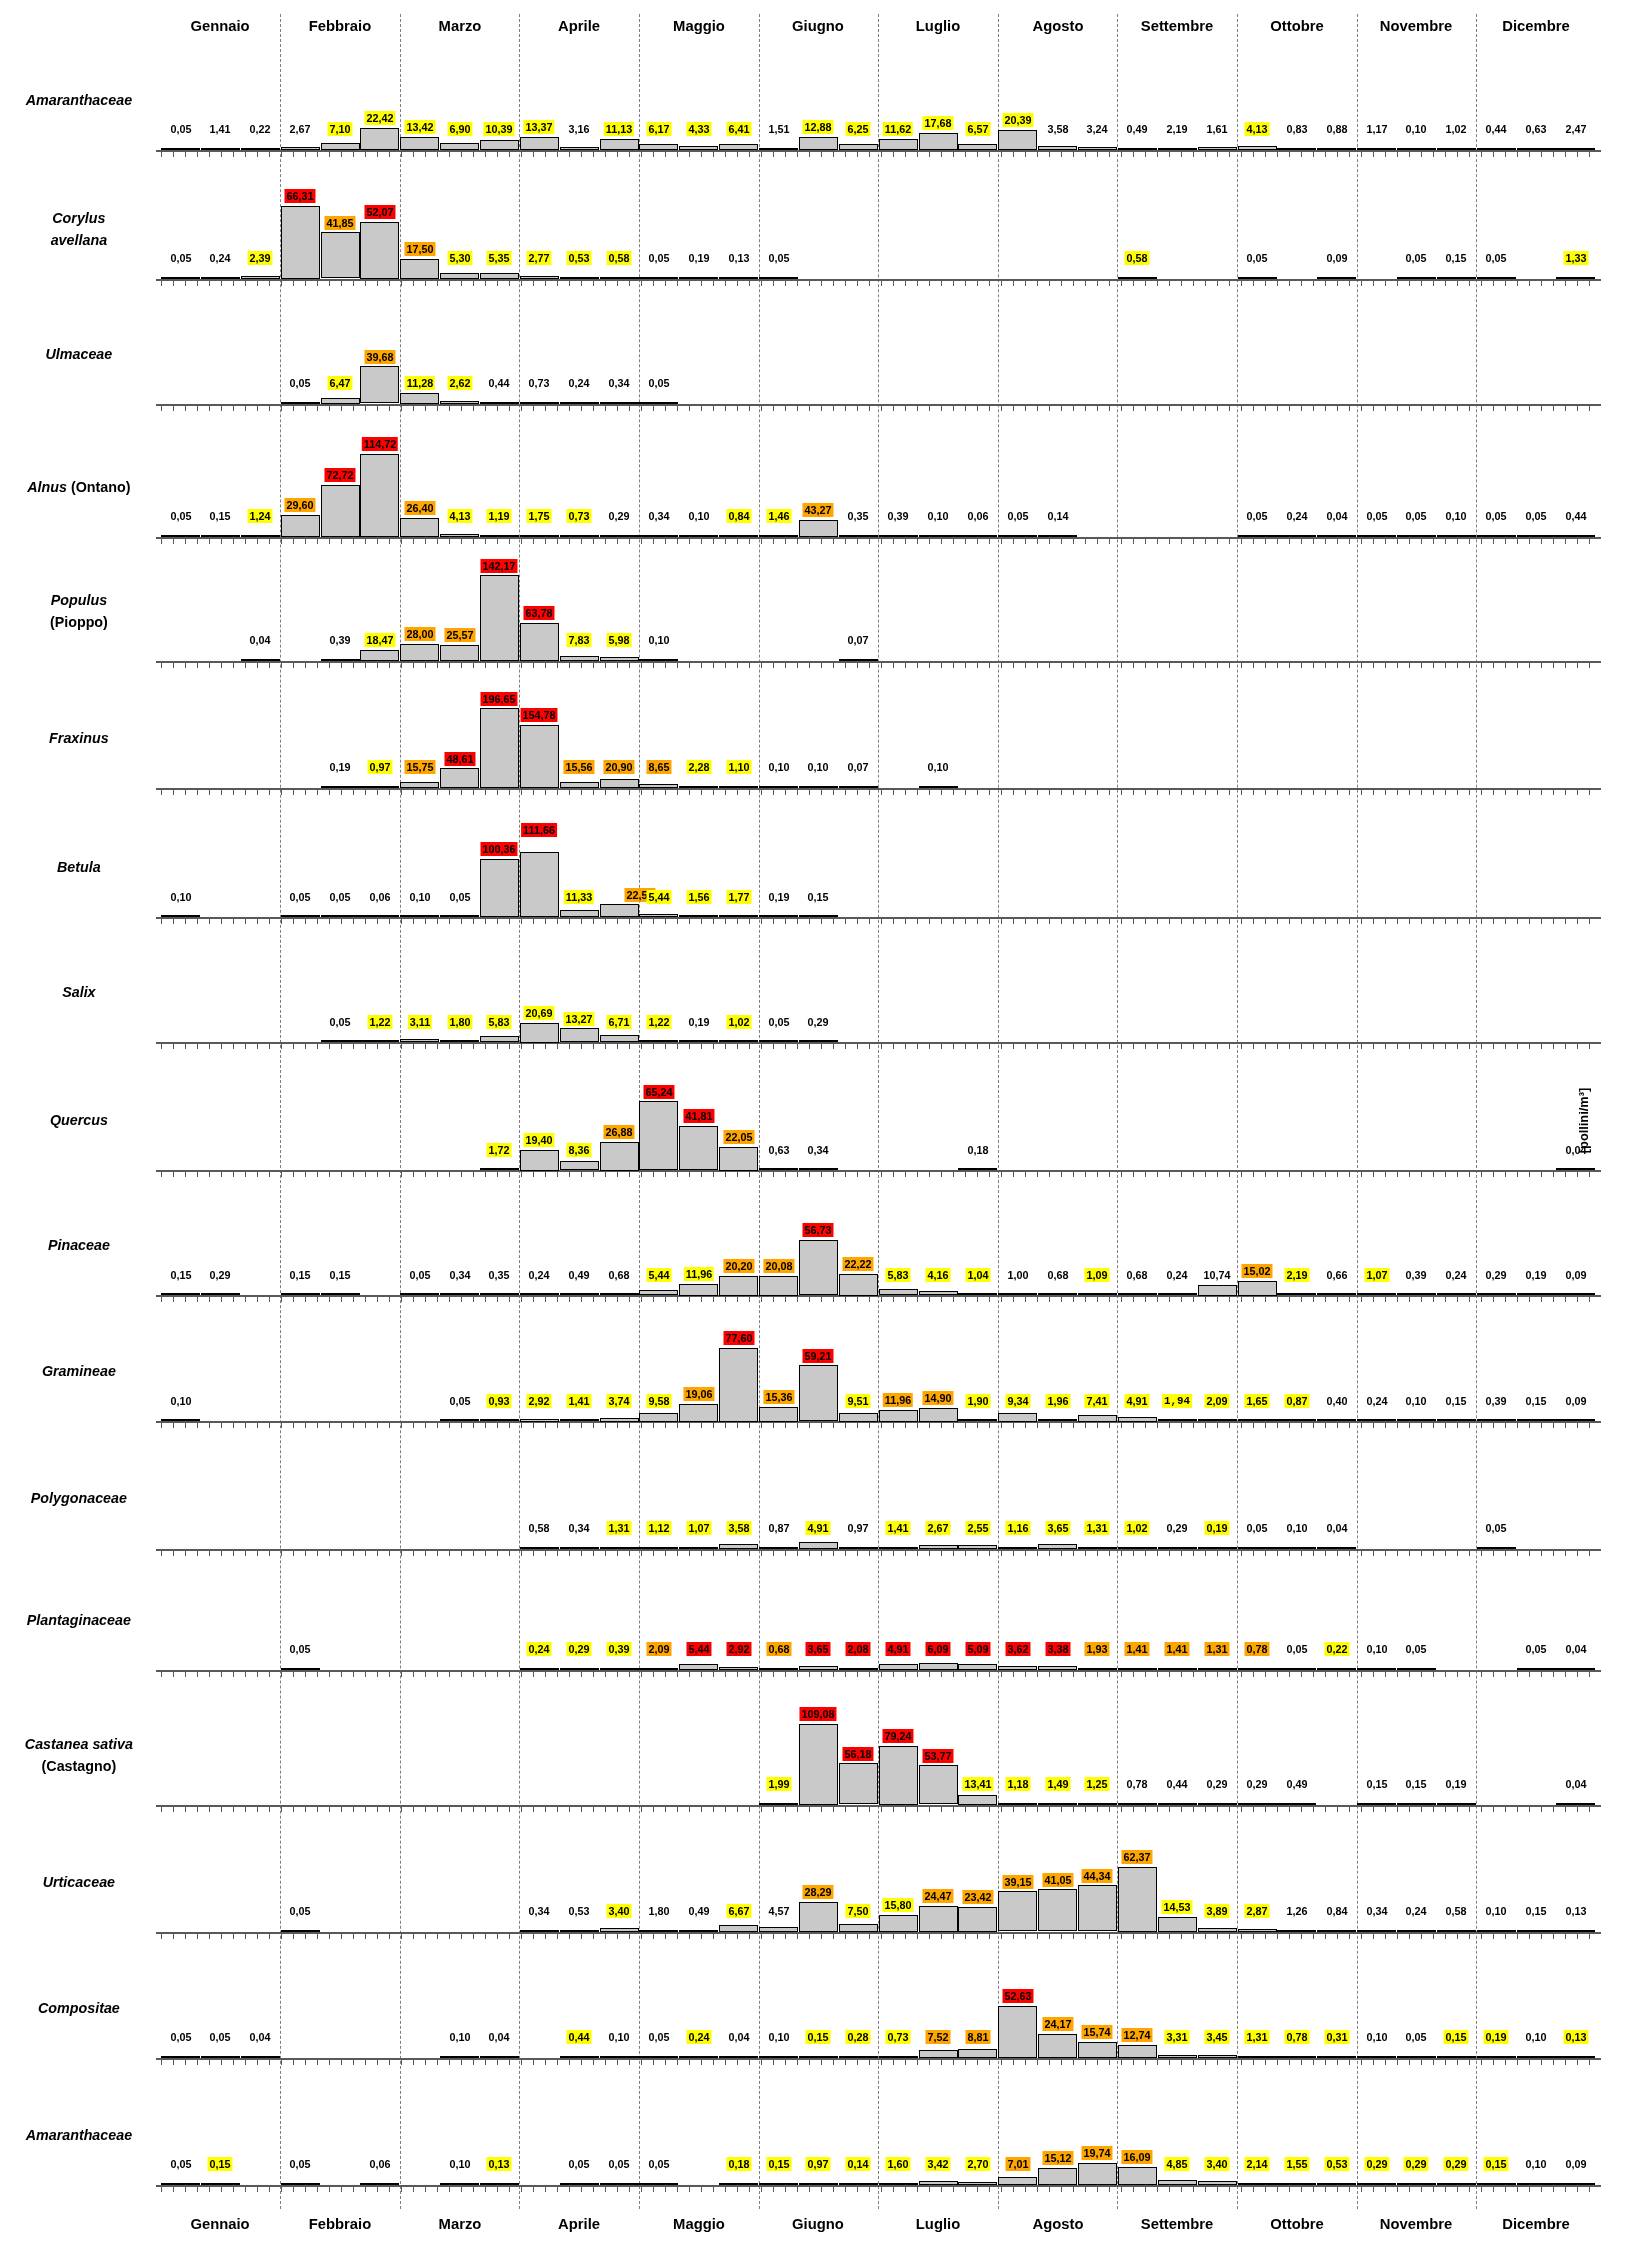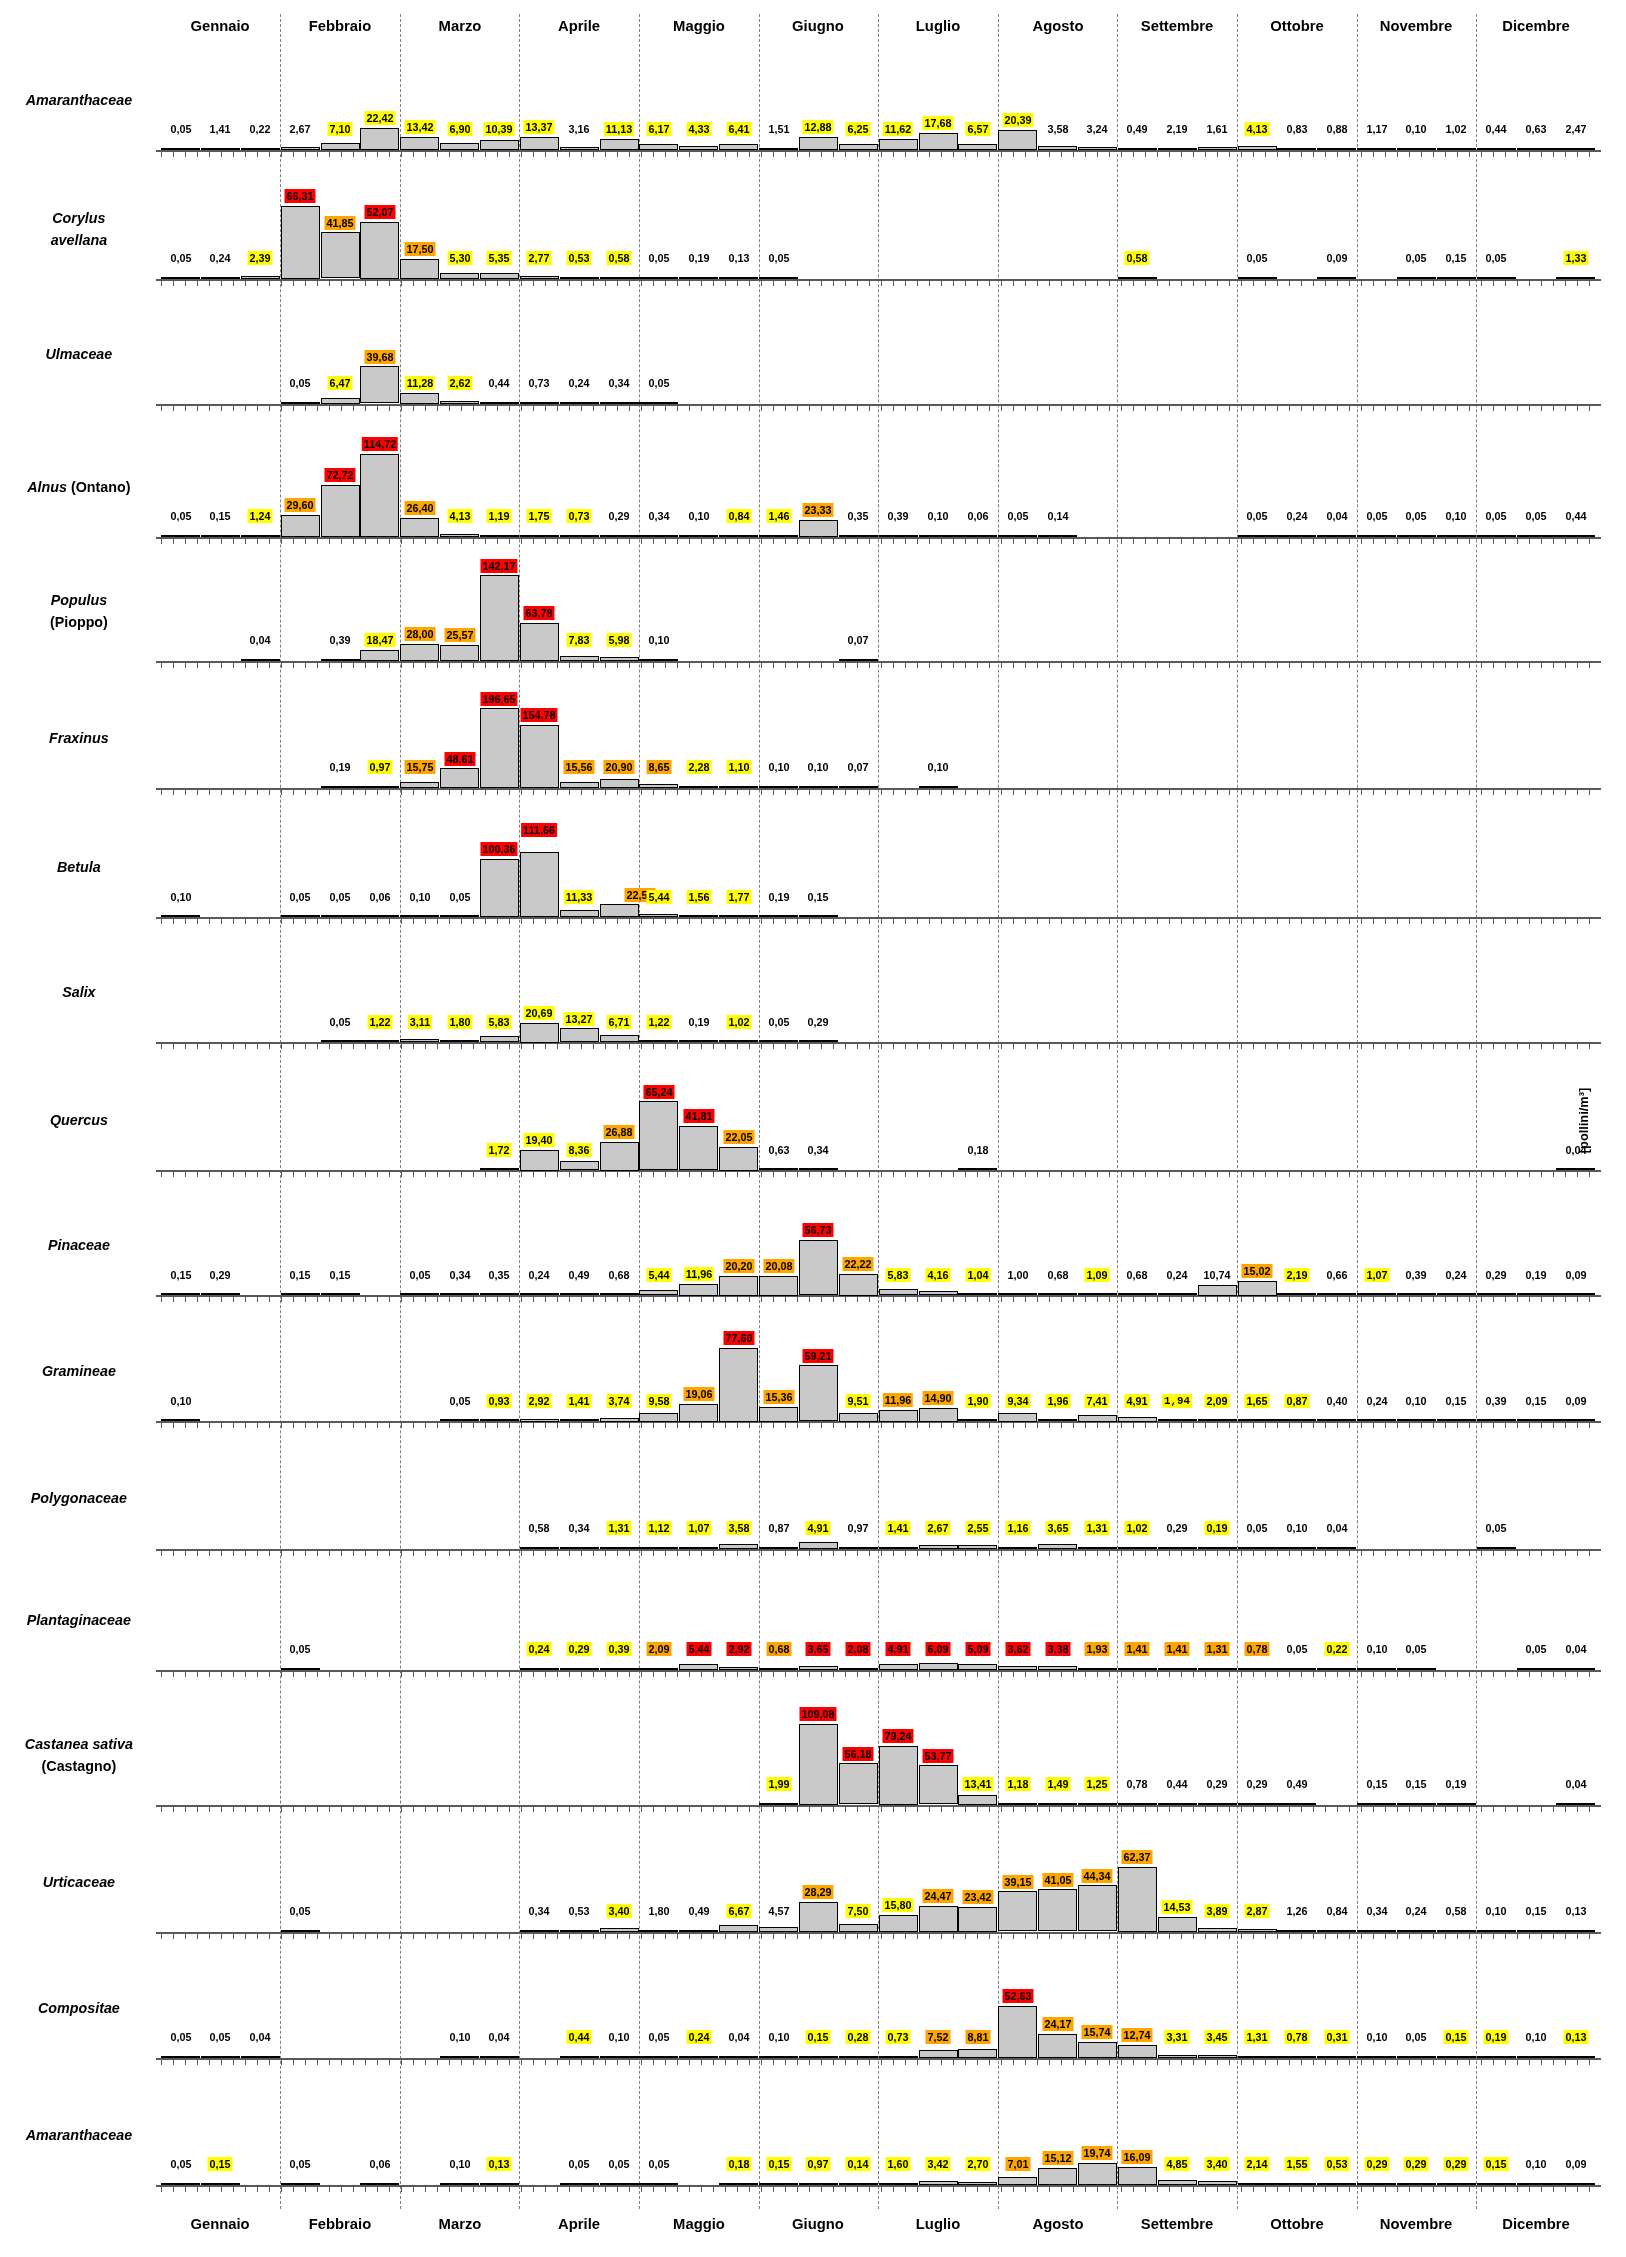--- a/index.html
+++ b/index.html
@@ -244,21 +244,21 @@
     <div class="vlabel lw" style="left: 619px; top: 509px;">0,29</div>
     <div class="bar" style="left: 639px; width: 39px; top: 535px; height: 2px;"></div>
     <div class="vlabel lw" style="left: 659px; top: 509px;">0,34</div>
     <div class="bar" style="left: 679px; width: 39px; top: 535px; height: 2px;"></div>
     <div class="vlabel lw" style="left: 699px; top: 509px;">0,10</div>
     <div class="bar" style="left: 719px; width: 39px; top: 535px; height: 2px;"></div>
     <div class="vlabel ly" style="left: 739px; top: 509px;">0,84</div>
     <div class="bar" style="left: 759px; width: 39px; top: 535px; height: 2px;"></div>
     <div class="vlabel ly" style="left: 779px; top: 509px;">1,46</div>
     <div class="bar" style="left: 799px; width: 39px; top: 520px; height: 16.7px;"></div>
-    <div class="vlabel lo" style="left: 818px; top: 503px;">23,33</div>
+    <div class="vlabel lo" style="left: 818px; top: 503px;">43,27</div>
     <div class="bar" style="left: 839px; width: 39px; top: 535px; height: 2px;"></div>
     <div class="vlabel lw" style="left: 858px; top: 509px;">0,35</div>
     <div class="bar" style="left: 879px; width: 39px; top: 535px; height: 2px;"></div>
     <div class="vlabel lw" style="left: 898px; top: 509px;">0,39</div>
     <div class="bar" style="left: 919px; width: 39px; top: 535px; height: 2px;"></div>
     <div class="vlabel lw" style="left: 938px; top: 509px;">0,10</div>
     <div class="bar" style="left: 958px; width: 39px; top: 535px; height: 2px;"></div>
     <div class="vlabel lw" style="left: 978px; top: 509px;">0,06</div>
     <div class="bar" style="left: 998px; width: 39px; top: 535px; height: 2px;"></div>
     <div class="vlabel lw" style="left: 1018px; top: 509px;">0,05</div>

